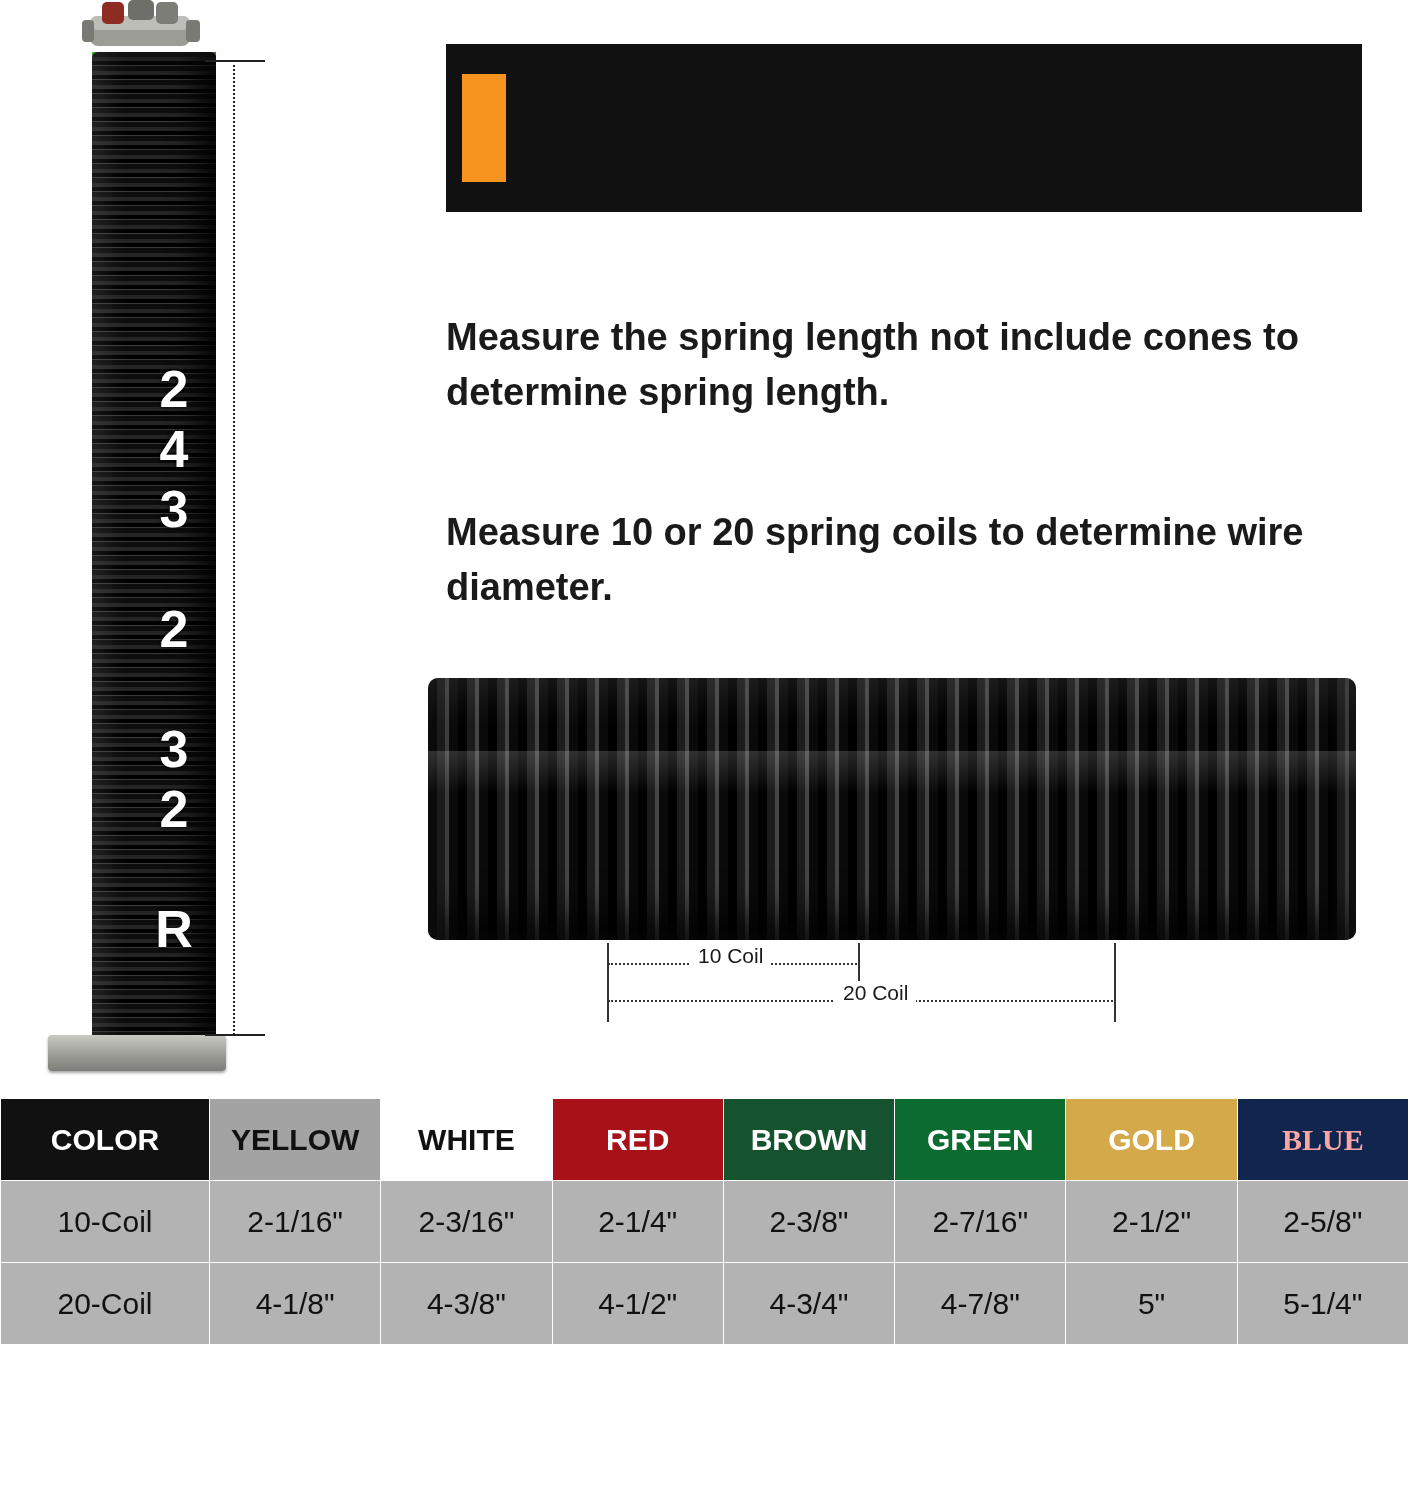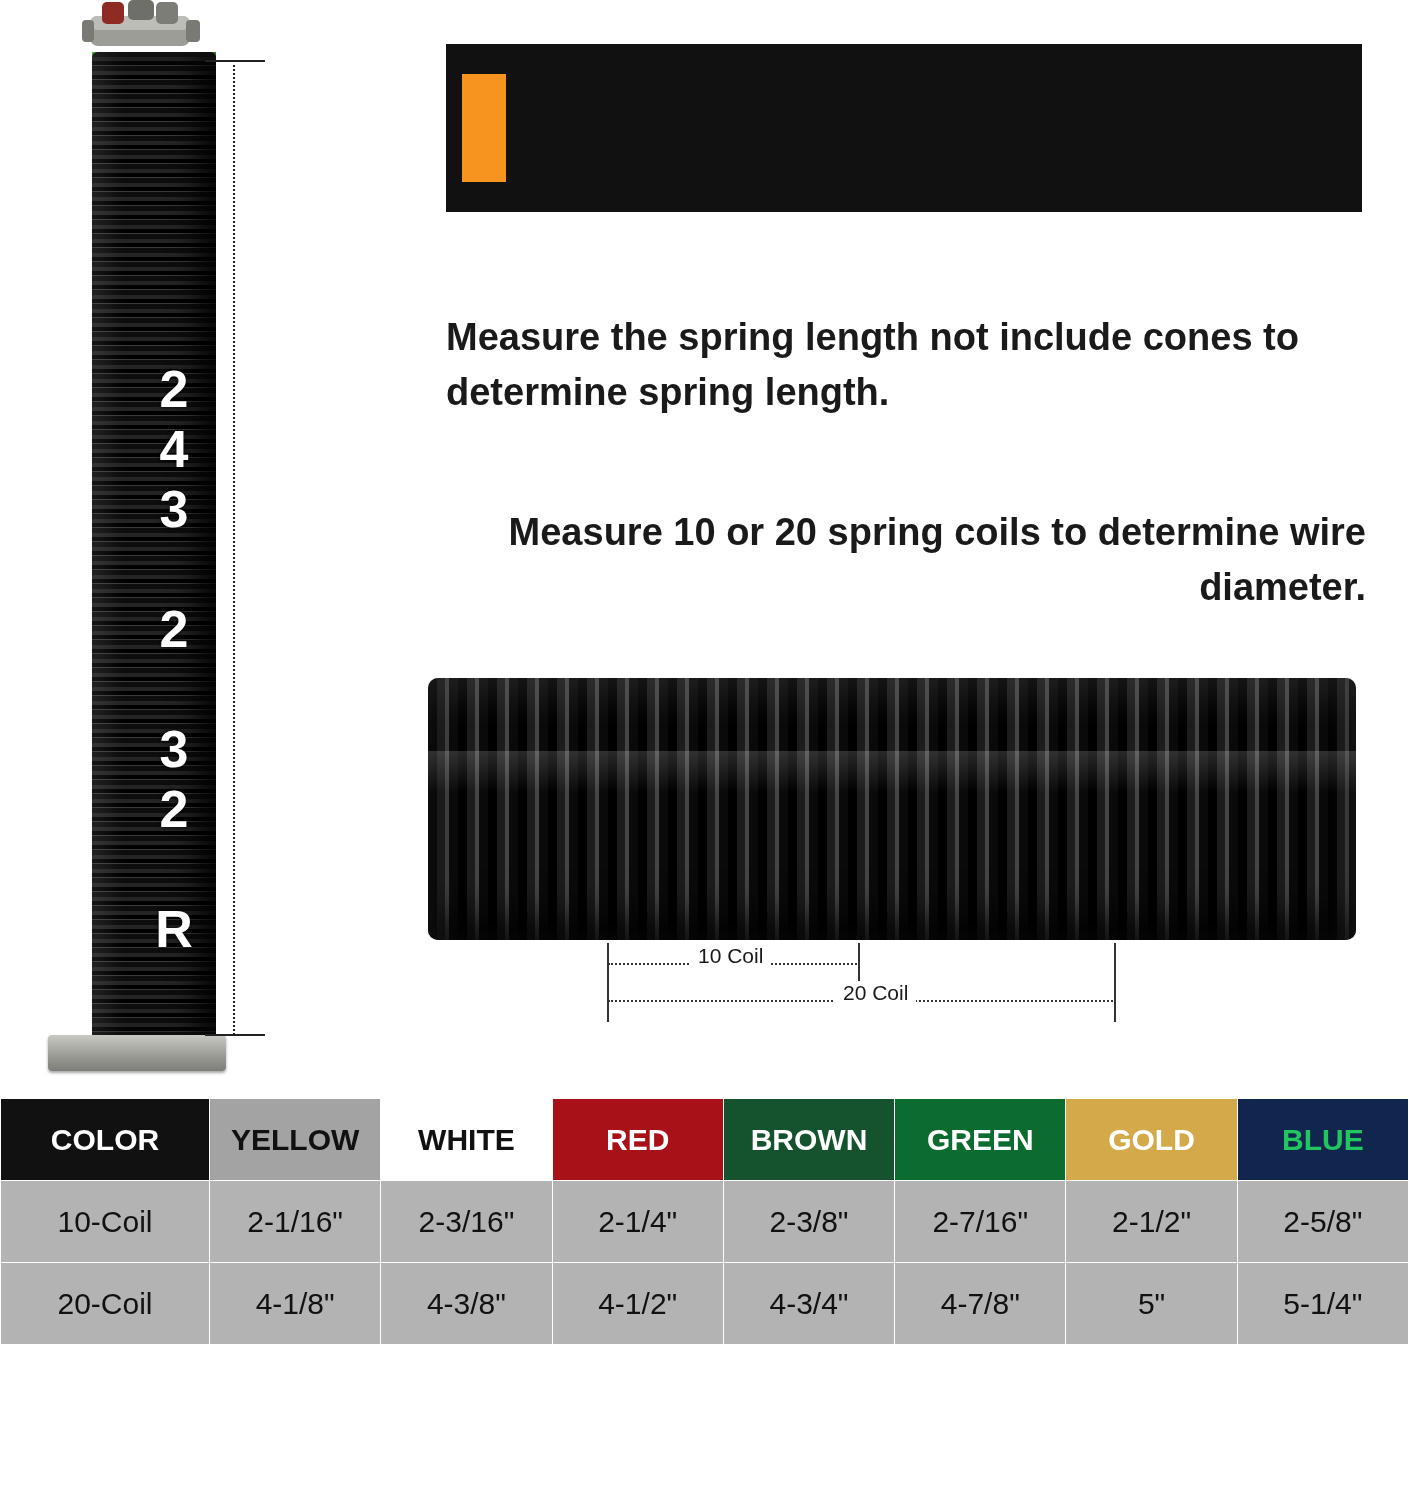--- a/index.html
+++ b/index.html
@@ -140,21 +140,21 @@
     position: absolute;
     left: 446px;
     color: #1a1a1a;
     font-size: 38px;
     font-weight: bold;
     line-height: 1.45;
     width: 920px;
     font-family: "Liberation Sans", sans-serif;
   }
   #instruction-1 { top: 310px; }
-  #instruction-2 { top: 505px; text-align: right; }
+  #instruction-2 { top: 505px; }
 
   
   #coil-photo {
     position: absolute;
     left: 428px;
     top: 678px;
     width: 928px;
     height: 262px;
     background:
       repeating-linear-gradient(
@@ -286,21 +286,21 @@
 <table id="spec-table">
   <tbody>
       <tr class="color-row">
         <td class="label-cell">COLOR</td>
         <td style="background: #a3a3a3; color: rgb(17, 17, 17);">YELLOW</td>
         <td style="background: rgb(255, 255, 255); color: rgb(17, 17, 17);">WHITE</td>
         <td style="background: rgb(168, 17, 24); color: rgb(255, 255, 255);">RED</td>
         <td style="background: #14532d; color: rgb(255, 255, 255);">BROWN</td>
         <td style="background: rgb(12, 107, 46); color: rgb(255, 255, 255);">GREEN</td>
         <td style="background: rgb(212, 169, 74); color: rgb(255, 255, 255);">GOLD</td>
-        <td style="background: rgb(16, 38, 79); color: #22c55e;">BLUE</td>
+        <td style="background: rgb(16, 38, 79); color: #fca5a5; font-family: Liberation Serif, serif;">BLUE</td>
       </tr>
       <tr class="data-row">
         <td class="label-cell">10-Coil</td>
         <td>2-1/16"</td>
         <td>2-3/16"</td>
         <td>2-1/4"</td>
         <td>2-3/8"</td>
         <td>2-7/16"</td>
         <td>2-1/2"</td>
         <td>2-5/8"</td>

